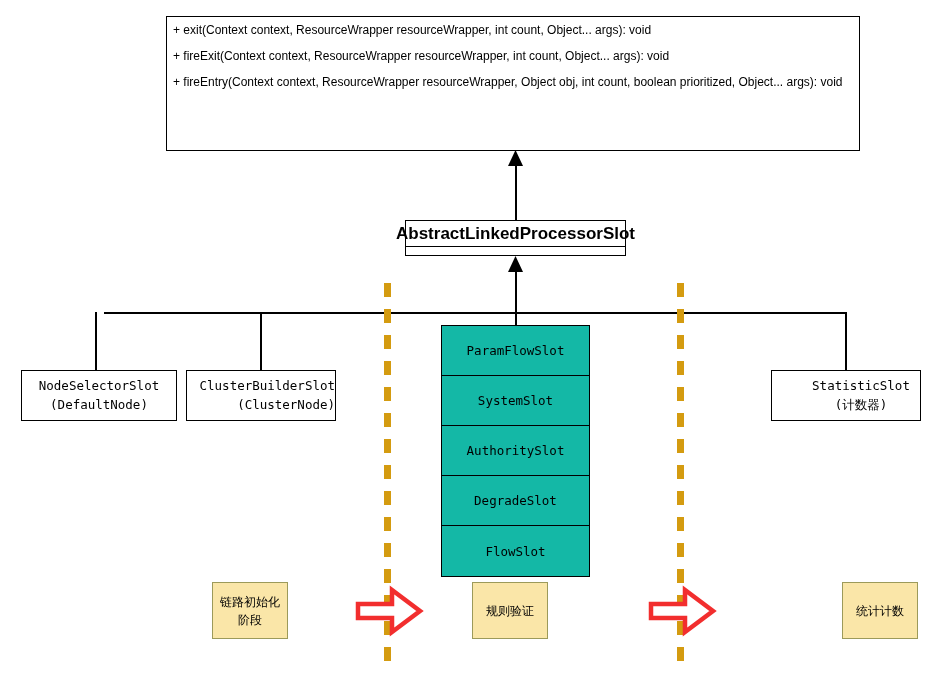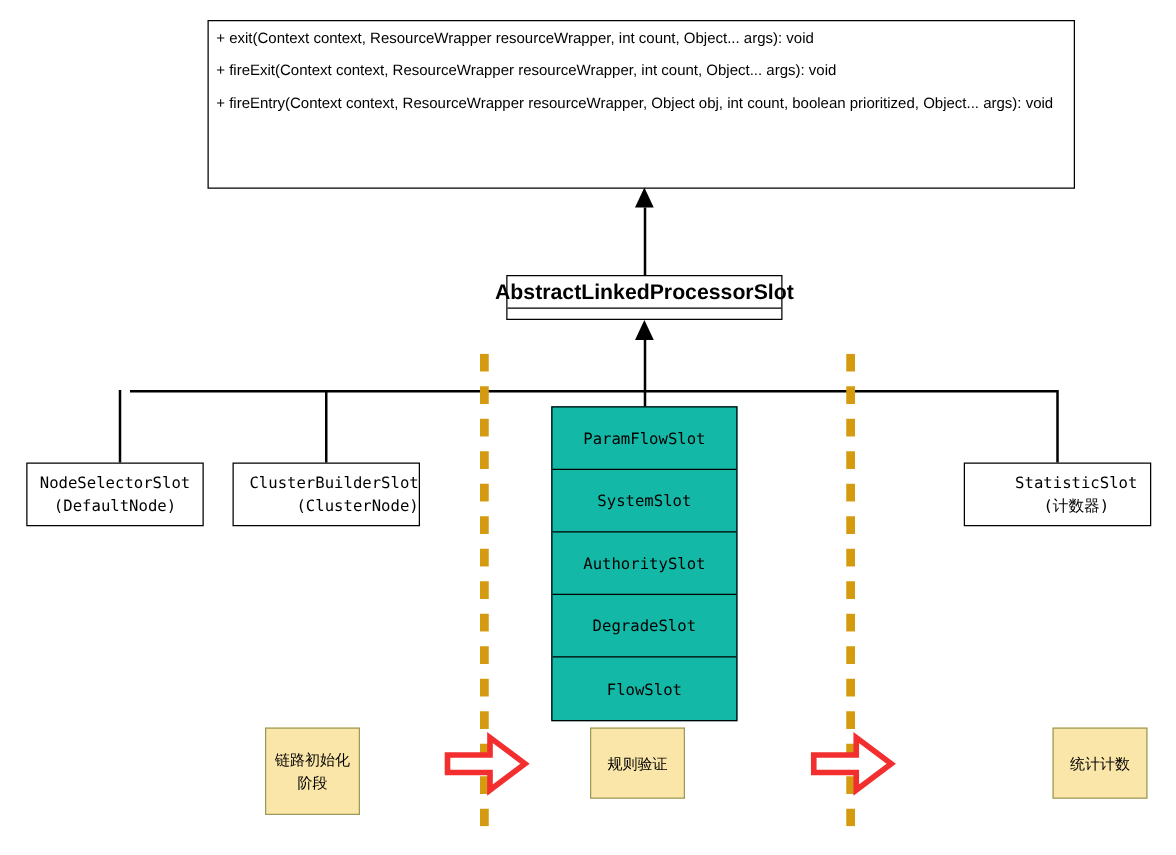--- a/index.html
+++ b/index.html
@@ -85,21 +85,21 @@
   .leaf {
     display: flex;
     flex-direction: column;
     align-items: center;
     justify-content: center;
     font-family: "DejaVu Sans Mono", monospace;
     font-size: 12.5px;
     line-height: 1.45;
     text-align: center;
   }
-  #leaf-nodeselector { left: 21px;  top: 370px; width: 142px; height: 51px; }
+  #leaf-nodeselector { left: 21px;  top: 370px; width: 156px; height: 51px; }
   #leaf-clusterbuilder { left: 186px; top: 370px; width: 150px; height: 51px; align-items: flex-end; }
   #leaf-statistic   { left: 771px; top: 370px; width: 150px; height: 51px; padding-left: 30px; }
 
   
   #slot-stack {
     position: absolute;
     left: 441px;
     top: 325px;
     width: 149px;
     box-sizing: border-box;
@@ -128,21 +128,21 @@
     display: flex;
     align-items: center;
     justify-content: center;
     text-align: center;
     font-family: "DejaVu Sans", sans-serif;
     font-size: 12px;
     line-height: 1.5;
     color: #000000;
     padding: 0 4px;
   }
-  #note-init  { left: 212px; top: 582px; width: 76px; height: 70px; }
+  #note-init  { left: 212px; top: 582px; width: 76px; height: 57px; }
   #note-rules { left: 472px; top: 582px; width: 76px; height: 57px; }
   #note-stats { left: 802px; top: 582px; width: 76px; height: 57px; margin-left: 40px; }
 
   
   .line {
     position: absolute;
     background: #000000;
   }
   .vline { width: 1.6px; }
   .hline { height: 1.6px; }

